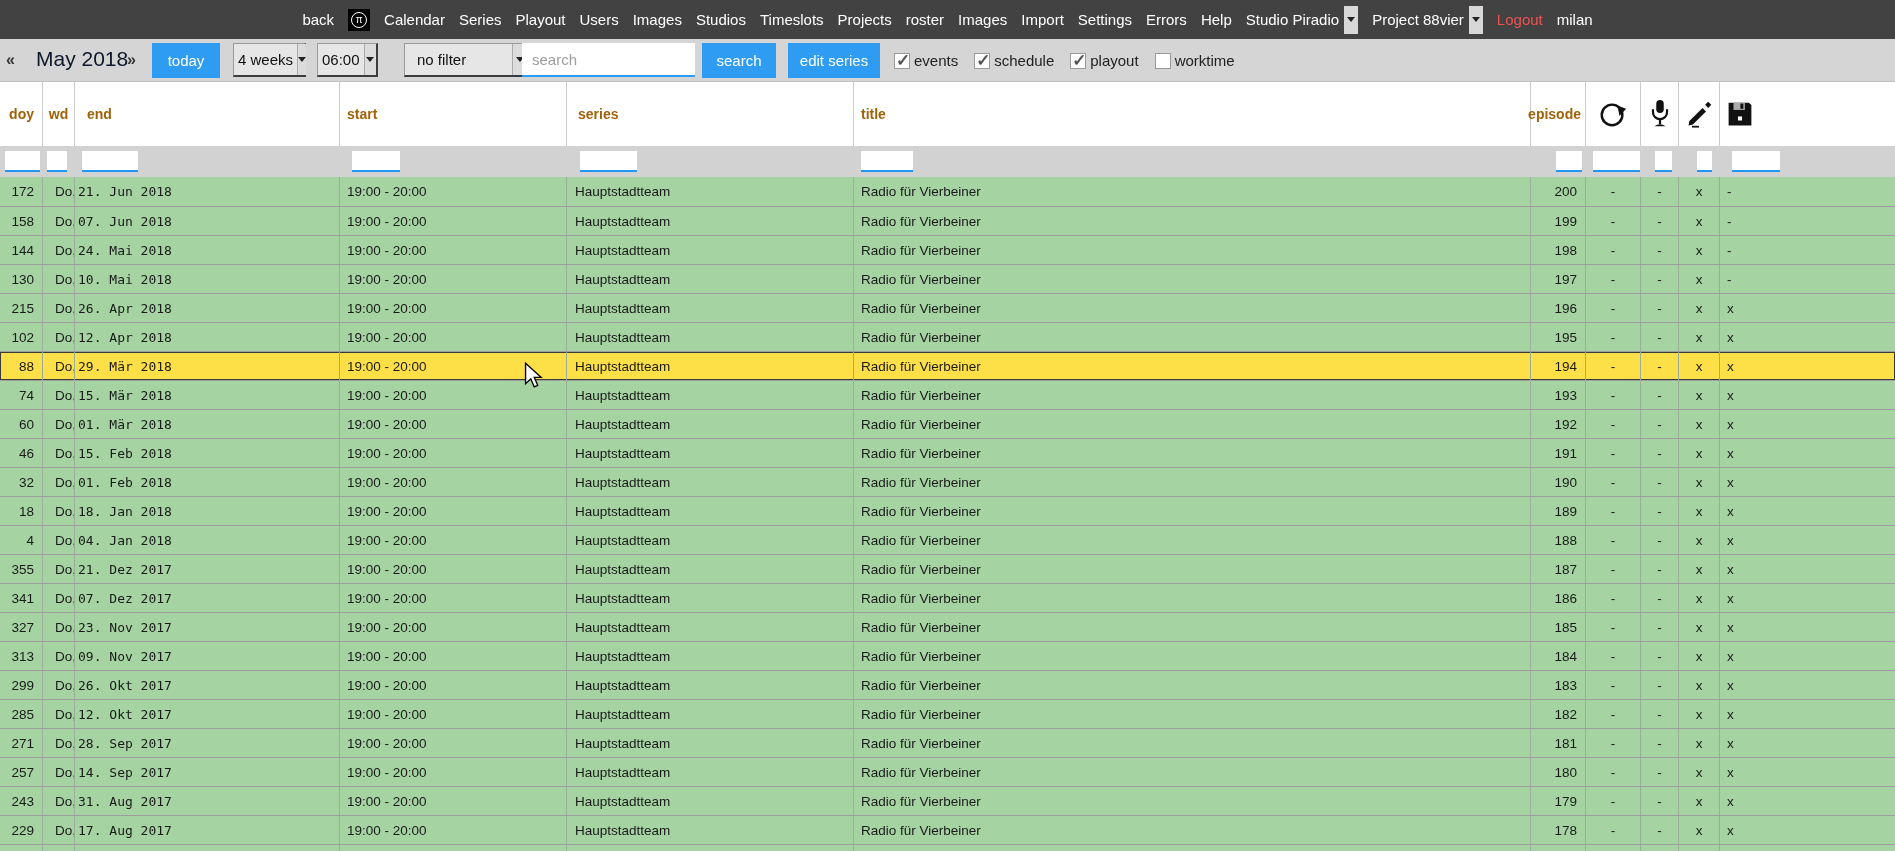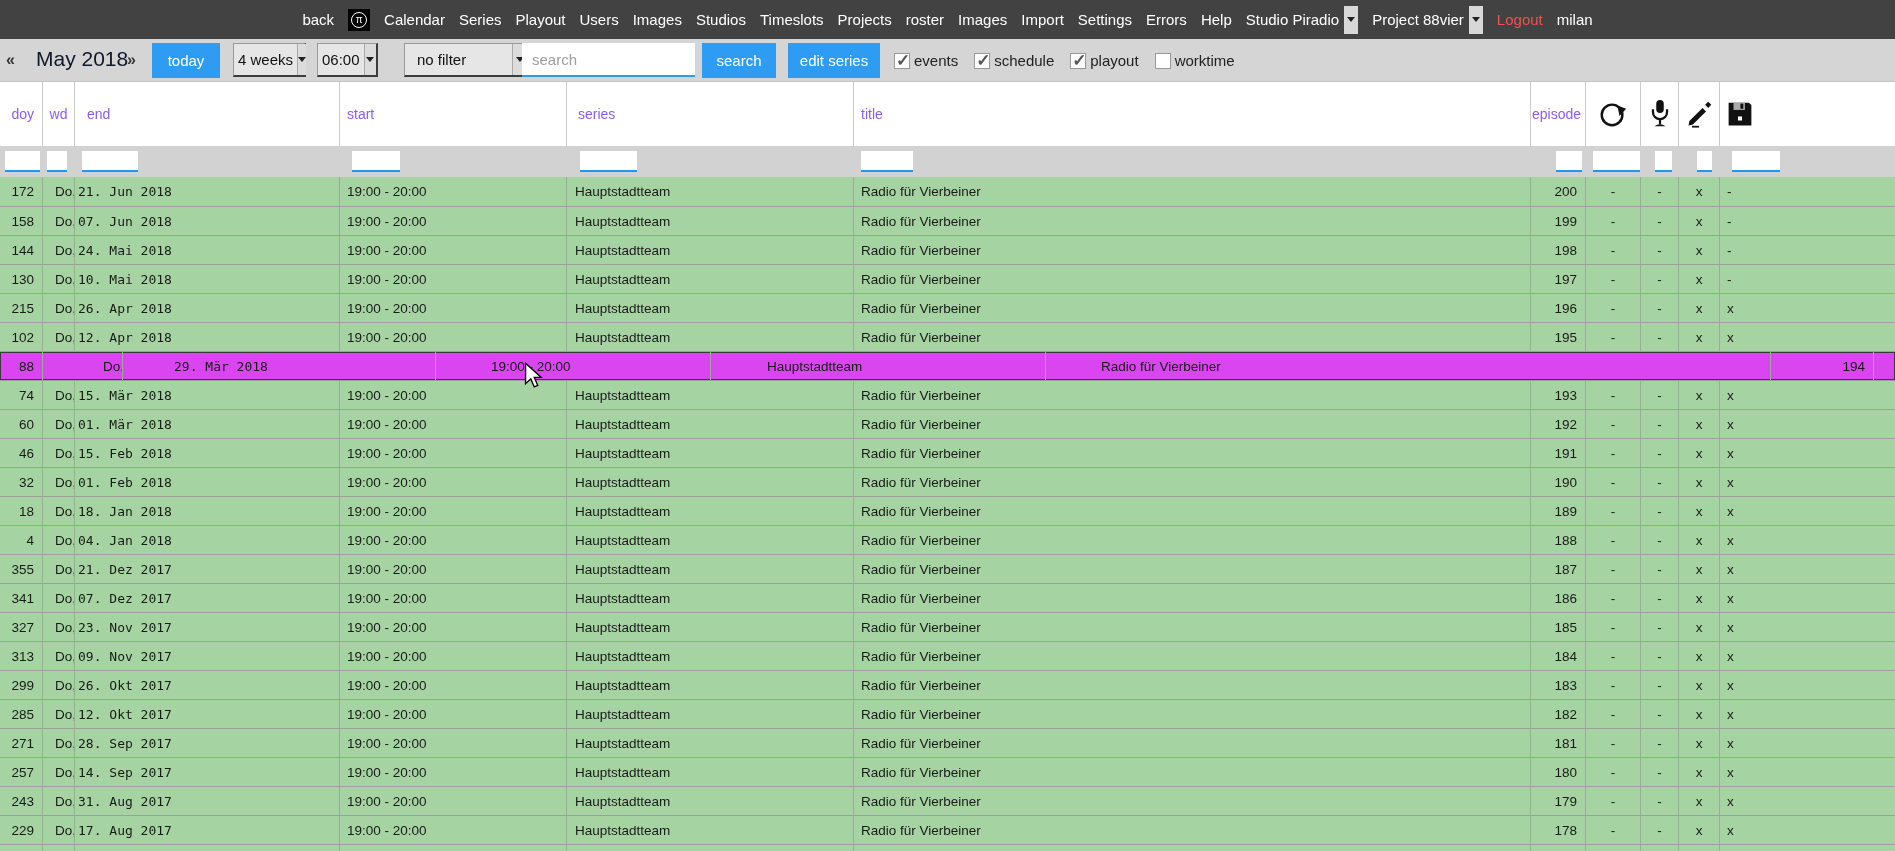--- a/index.html
+++ b/index.html
@@ -49,22 +49,22 @@
   .cb-item { display:flex; align-items:center; gap:4px; cursor:pointer; }
   .cb-box { width:16px; height:16px; background:#fff; border:1px solid #999;
             position:relative; }
   .cb-box.checked::after { content:"✓"; position:absolute; left:1px; top:-4px;
             font-size:17px; font-weight:bold; color:#555; }
 
   
   .grid-cols { display:grid;
     grid-template-columns:43px 32px 265px 227px 287px 677px 55px 55px 38px 41px 175px; }
   .thead { position:absolute; top:82px; left:0; width:100%; height:64px; background:#fff; }
-  .th { display:flex; align-items:center; font-size:14px; font-weight:normal;
-        color:#8b5cf6; border-right:1px solid #ccc; height:100%; cursor:pointer; }
+  .th { display:flex; align-items:center; font-size:14px; font-weight:bold;
+        color:#a16207; border-right:1px solid #ccc; height:100%; cursor:pointer; }
   .th:last-child { border-right:none; }
   .th.right { justify-content:flex-end; }
   .th.center { justify-content:center; }
   .th svg { display:block; }
 
   .frow { position:absolute; top:146px; left:0; width:100%; height:31px;
           background:#d2d2d2; }
   .f-input { position:absolute; top:5px; height:21px; background:#fff; border:none;
              border-bottom:2px solid #2196f3; font-size:12px; padding:0 3px;
              font-family:"Liberation Sans", sans-serif; }
@@ -72,21 +72,21 @@
   .tbody { position:absolute; top:177px; left:0; width:100%; height:674px; overflow:hidden; }
   .row { height:29px; background:#a5d4a2; border-top:1px solid #9e9e9e;
          cursor:pointer; }
   .row:first-child { border-top:none; }
   .cell { display:flex; align-items:center; font-size:13.5px; color:#1a1a1a;
           border-right:1px solid #9aad97; height:100%; overflow:hidden; white-space:nowrap; }
   .cell:last-child { border-right:none; }
   .cell.right { justify-content:flex-end;padding-left:32px; }
   .cell.center { justify-content:center; }
   .mono { font-family:"DejaVu Sans Mono", monospace; font-size:13px; }
-  .row.hovered { background:#d946ef; box-shadow:inset 0 0 0 1px #3a3a3a;gap:48px; }
+  .row.hovered { background:#fde047; box-shadow:inset 0 0 0 1px #3a3a3a; }
 
   
   .pr8{padding-right:8px} .pr4{padding-right:4px} .pl3{padding-left:3px}
   .pl7{padding-left:7px} .pl8{padding-left:8px} .pl11{padding-left:11px}
   .pl12{padding-left:12px}
 
   
   .cursor { position:absolute; left:522px; top:362px; z-index:50; pointer-events:none; }
 </style>
 </head>

